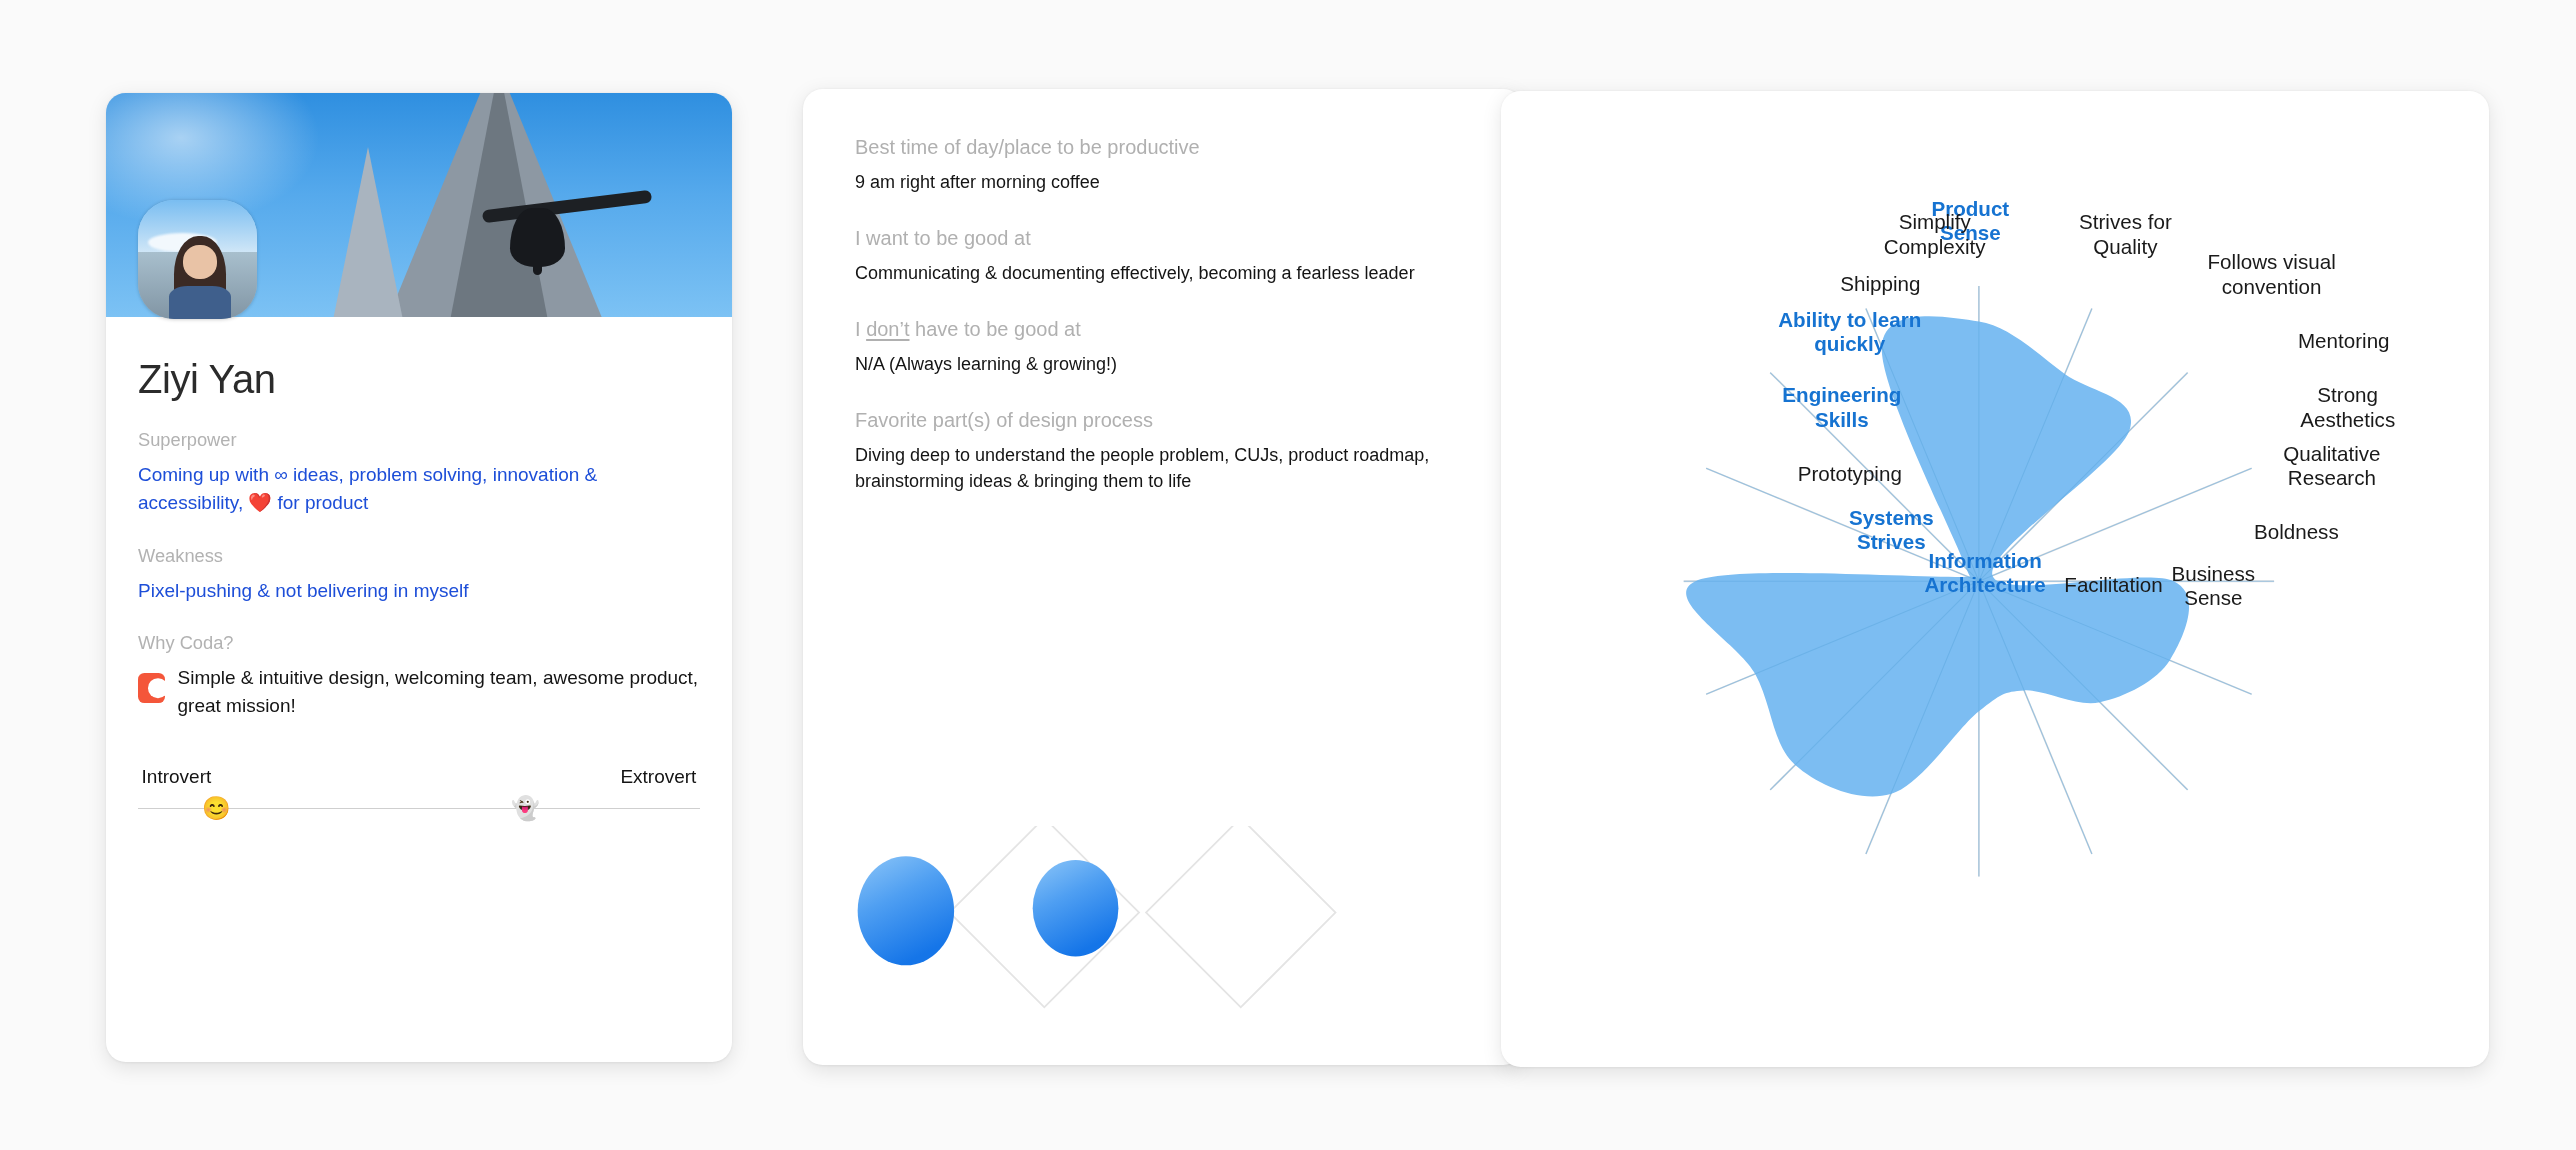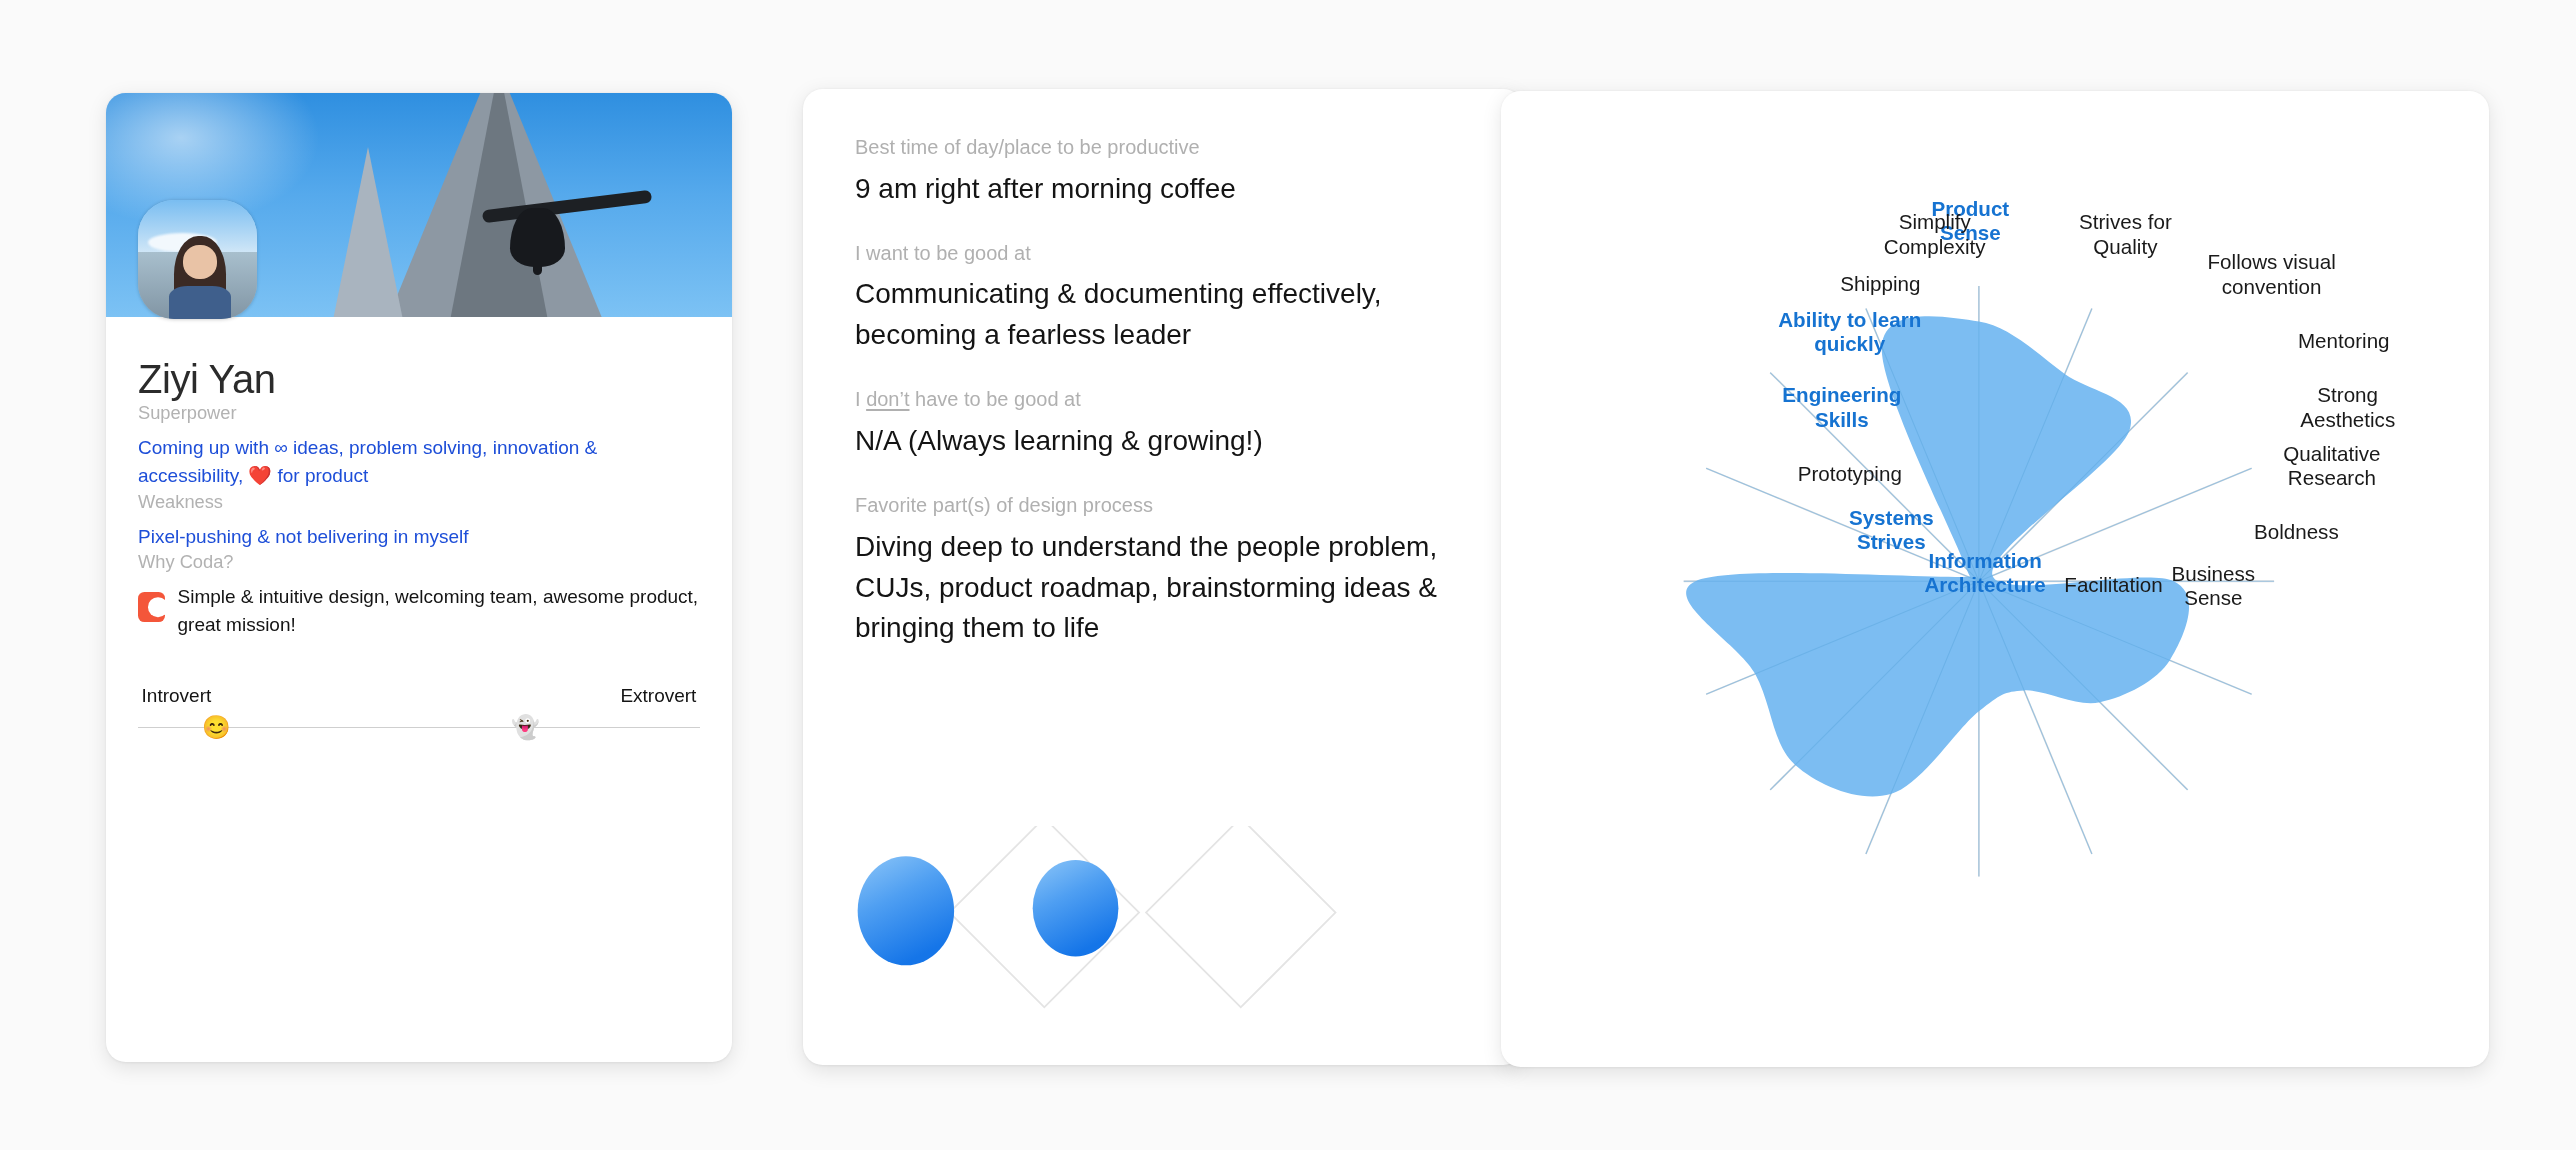--- a/index.html
+++ b/index.html
@@ -100,21 +100,21 @@
                       background:#3f5f8c; border-radius:30% 30% 0 0; }
 
   #card-profile .body { padding: 0 32px; }
   .person-name {
     margin: 40px 0 0 0;
     font-size: 40px;
     font-weight: 400;
     color: #2b2b2b;
     letter-spacing: -0.4px;
   }
-  .field { }
+  .field { margin-top: 27px; }
   .field-label {
     font-size: 18.3px;
     color: #b2b2b2;
     font-weight: 400;
     margin-bottom: 9.8px;
   }
   .field-value {
     font-size: 19px;
     color: #1d4ed8;
     line-height: 1.50;
@@ -163,21 +163,21 @@
   #card-answers .inner { padding: 47px 52px 0 52px; }
   .qa { margin-bottom: 32px; }
   .qa:last-of-type { margin-bottom: 12px; }
   .qa-label {
     font-size: 20px;
     color: #b0b0b0;
     margin-bottom: 9.8px;
   }
   .qa-label u { text-decoration: underline; text-underline-offset: 2.7px; }
   .qa-value {
-    font-size: 28px;
+    font-size: 18px;
     color: #141414;
     line-height: 1.46;
   }
 
   .deco {
     position: absolute;
     left: 19.7px; bottom: 47px;
     width: 598px; height: 192px;
   }
 

